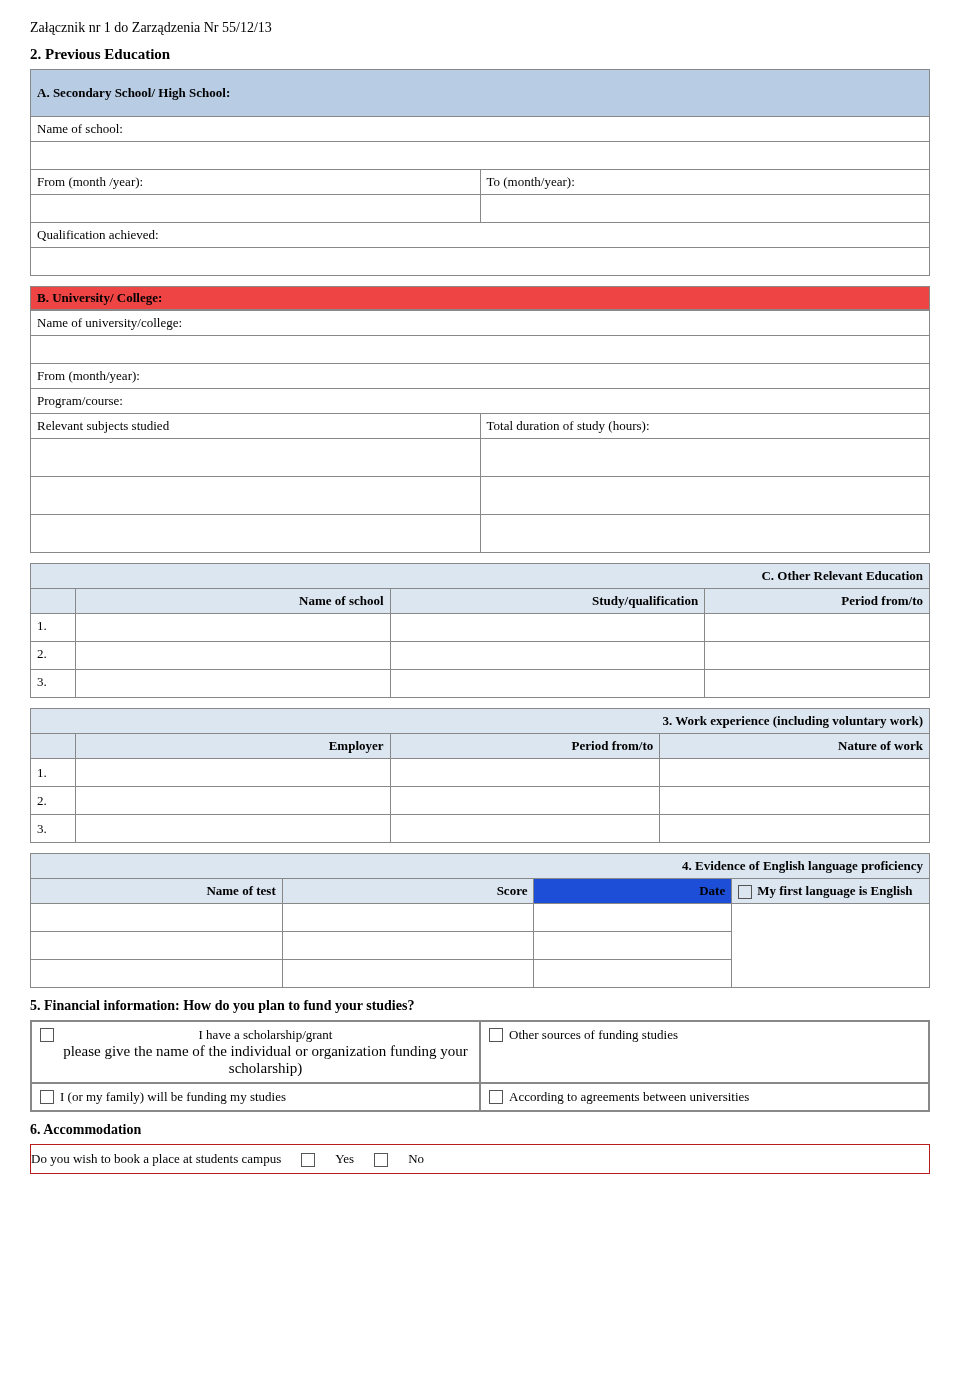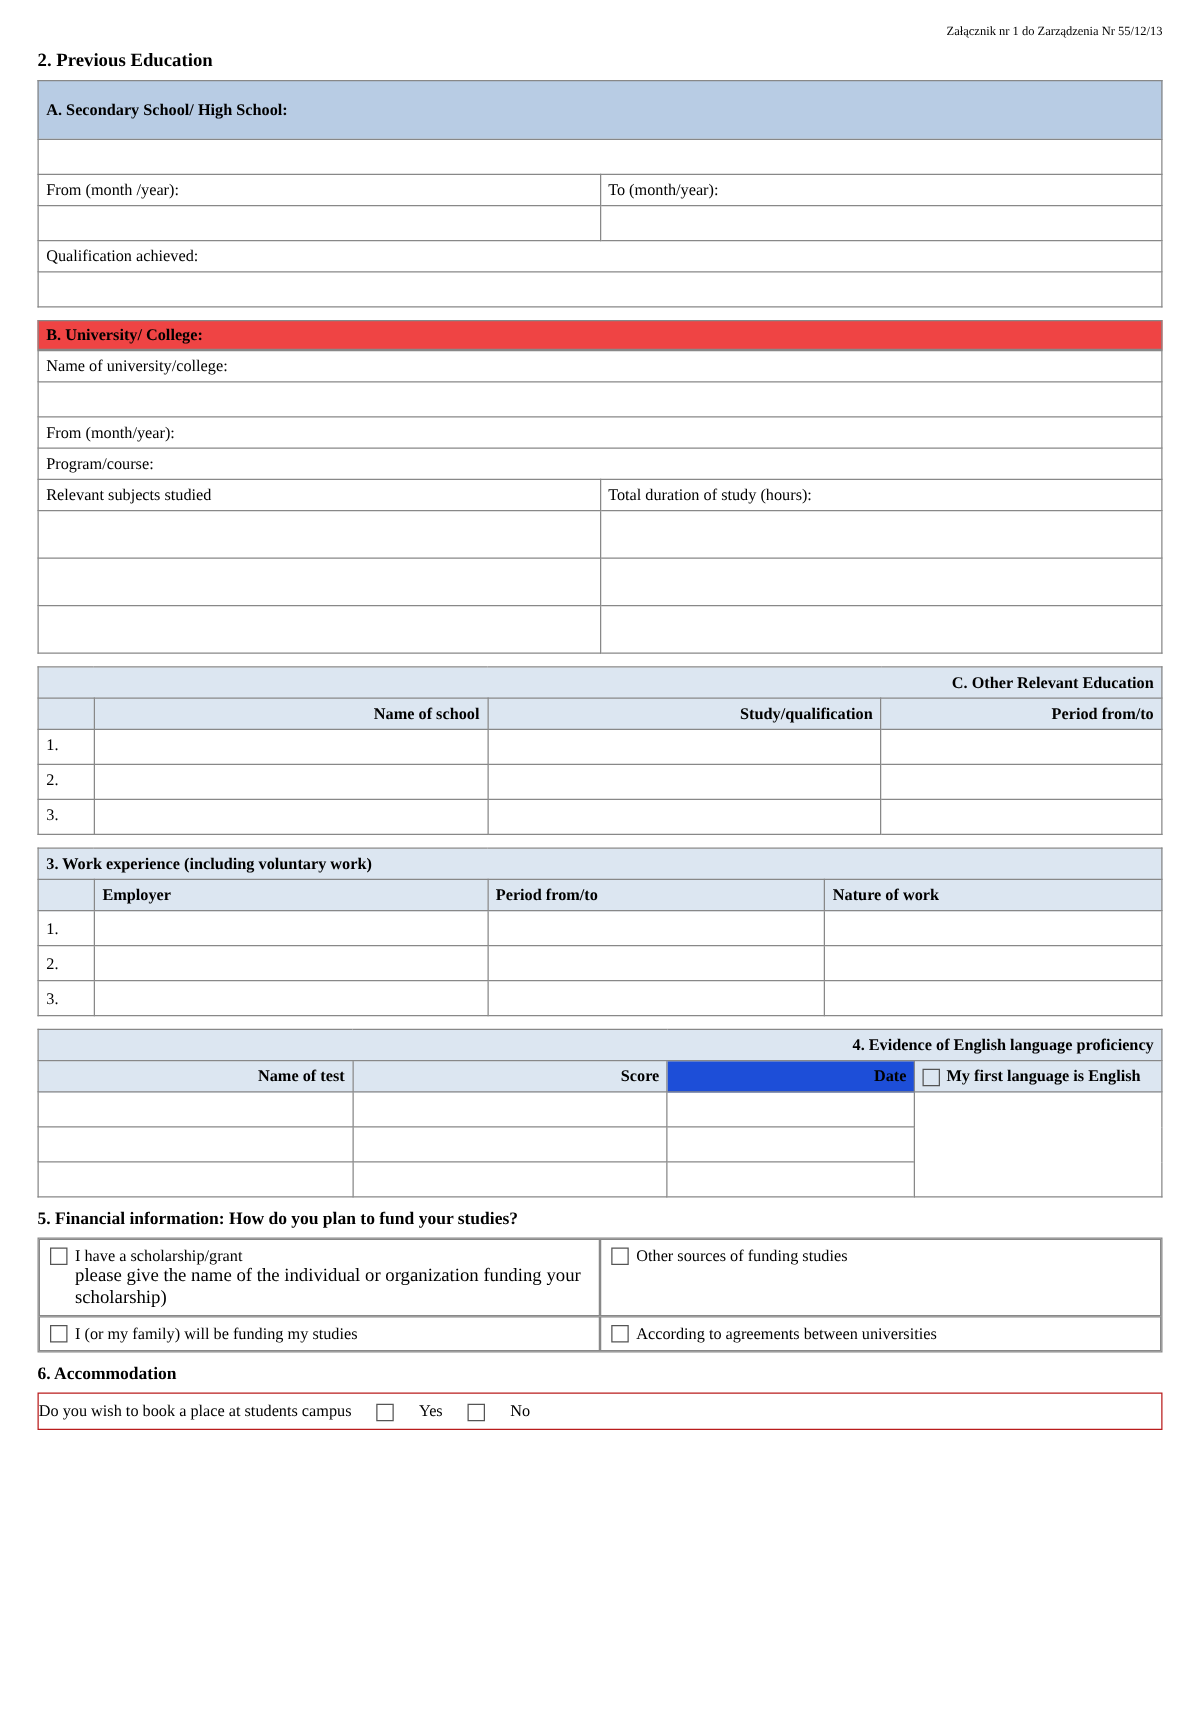--- a/index.html
+++ b/index.html
@@ -6,22 +6,22 @@
     body {
       font-family: 'Times New Roman', Times, serif;
       font-size: 13px;
       background: #fff;
       color: #000;
       width: 960px;
       min-height: 1376px;
       padding: 20px 30px 30px 30px;
     }
     .header-ref {
-      text-align: right;
-      font-size: 10px;
+      text-align: left;
+      font-size: 14px;
       margin-bottom: 10px;
     }
     .section-title {
       font-size: 15px;
       font-weight: bold;
       margin-bottom: 6px;
       margin-top: 10px;
     }
     .subsection-header {
       background-color: #b8cce4;
@@ -80,48 +80,52 @@
       grid-template-columns: 1fr 1fr;
       gap: 0;
       border: 1px solid #888;
     }
     .two-col-grid .cell {
       border: 1px solid #888;
       padding: 5px 8px;
       display: flex;
       align-items: flex-start;
       gap: 6px;
+      text-align: center;
     }
     .work-exp-table {
       width: 100%;
       border-collapse: collapse;
       margin-bottom: 8px;
     }
     .work-exp-table td, .work-exp-table th {
       border: 1px solid #888;
       padding: 4px 6px;
       min-height: 22px;
     }
     .work-exp-table th {
       background-color: #dce6f1;
       font-weight: bold;
-      text-align: left;
+      text-align: right;
     }
   </style>
 </head>
 <body>
 
 <div class="header-ref">Załącznik nr 1 do Zarządzenia Nr 55/12/13</div>
 
 <div class="section-title">2.  Previous Education</div>
 
 <div class="section-block">
   <div class="subsection-header">A.  Secondary School/ High School:</div>
   <table class="form-table">
     <tbody>
+        <tr>
+      <td colspan="2" class="label-cell">Name of school:</td>
+    </tr>
     <tr class="empty-row">
       <td colspan="2"></td>
     </tr>
     <tr>
       <td class="label-cell" style="width:50%">From (month /year):</td>
       <td class="label-cell" style="width:50%">To (month/year):</td>
     </tr>
     <tr class="empty-row">
       <td></td>
       <td></td>

